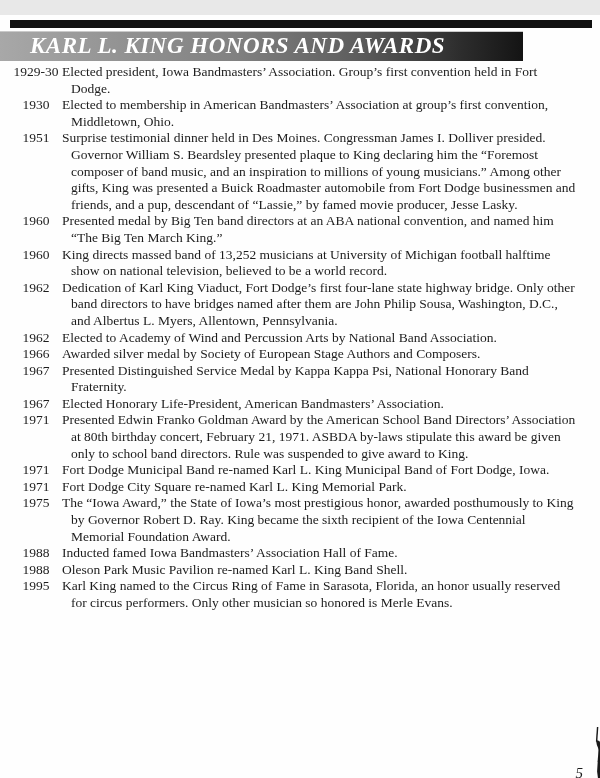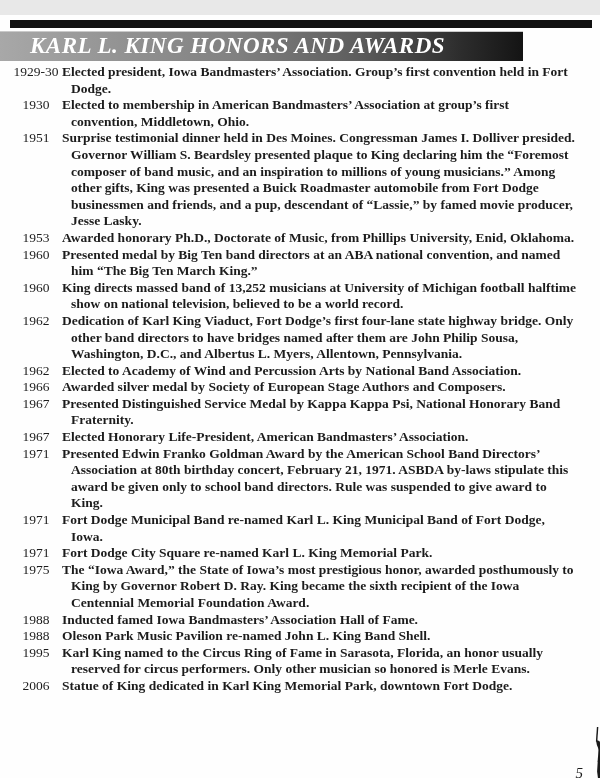--- a/index.html
+++ b/index.html
@@ -59,21 +59,20 @@
   }
   .entry .year{
     flex:0 0 52px;
     white-space:nowrap;
     text-align:center;
   }
   .entry .text{
     flex:1;
     padding-left:9px;
     text-indent:-9px;
-    font-weight:bold;
   }
   .footer{
     position:absolute;
     right:13px;
     bottom:5px;
     display:flex;
     align-items:flex-end;
     gap:5px;
   }
   .pagenum{
@@ -109,24 +108,20 @@
       <span class="year">1930</span>
       <span class="text">Elected to membership in American Bandmasters’ Association at group’s first convention, Middletown, Ohio.</span>
     </div>
 
 
     <div class="entry">
       <span class="year">1951</span>
       <span class="text">Surprise testimonial dinner held in Des Moines. Congressman James I. Dolliver presided. Governor William S. Beardsley presented plaque to King declaring him the “Foremost composer of band music, and an inspiration to millions of young musicians.” Among other gifts, King was presented a Buick Roadmaster automobile from Fort Dodge businessmen and friends, and a pup, descendant of “Lassie,” by famed movie producer, Jesse Lasky.</span>
     </div>
 
-    <div class="entry">
-      <span class="year">1953</span>
-      <span class="text">Awarded honorary Ph.D., Doctorate of Music, from Phillips University, Enid, Oklahoma.</span>
-    </div>
 
     <div class="entry">
       <span class="year">1960</span>
       <span class="text">Presented medal by Big Ten band directors at an ABA national convention, and named him “The Big Ten March King.”</span>
     </div>
 
     <div class="entry">
       <span class="year">1960</span>
       <span class="text">King directs massed band of 13,252 musicians at University of Michigan football halftime show on national television, believed to be a world record.</span>
     </div>
@@ -177,33 +172,29 @@
       <span class="text">The “Iowa Award,” the State of Iowa’s most prestigious honor, awarded posthumously to King by Governor Robert D. Ray. King became the sixth recipient of the Iowa Centennial Memorial Foundation Award.</span>
     </div>
 
     <div class="entry">
       <span class="year">1988</span>
       <span class="text">Inducted famed Iowa Bandmasters’ Association Hall of Fame.</span>
     </div>
 
     <div class="entry">
       <span class="year">1988</span>
-      <span class="text">Oleson Park Music Pavilion re-named John L. King Band Shell.</span>
+      <span class="text">Oleson Park Music Pavilion re-named Karl L. King Band Shell.</span>
     </div>
 
     <div class="entry">
       <span class="year">1995</span>
       <span class="text">Karl King named to the Circus Ring of Fame in Sarasota, Florida, an honor usually reserved for circus performers. Only other musician so honored is Merle Evans.</span>
     </div>
 
 
-    <div class="entry">
-      <span class="year">2006</span>
-      <span class="text">Statue of King dedicated in Karl King Memorial Park, downtown Fort Dodge.</span>
-    </div>
   </div>
 
   <div class="footer">
     <span class="pagenum">5</span>
     <svg class="conductor" viewBox="0 0 30 62" xmlns="http://www.w3.org/2000/svg" aria-hidden="true">
       <g fill="#1a1a1a" stroke="none">
 
         <rect x="9.2" y="0" width="1.5" height="15" transform="rotate(4 10 0)"></rect>
 
         <path d="M8.2 13.5 L11.8 14.5 L13.8 19.5 L15.2 23 L11.2 23.5 L9.2 18.5 Z"></path>

